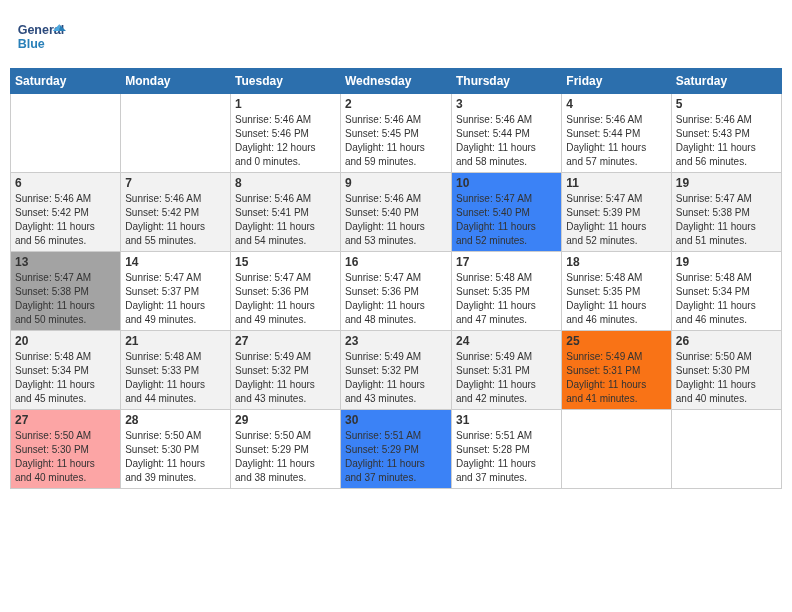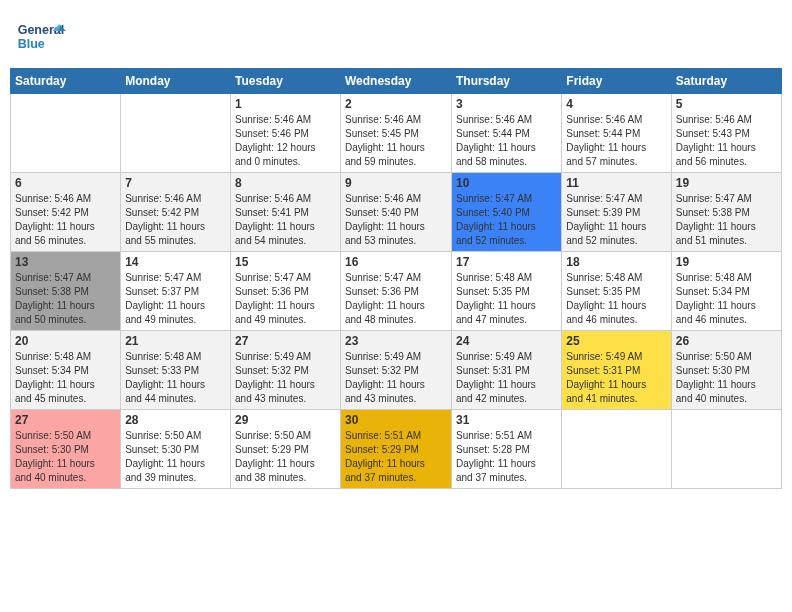--- a/index.html
+++ b/index.html
@@ -279,21 +279,21 @@
 Daylight: 11 hours
 and 43 minutes.</div>
         </td>
         <td style="background: rgb(242, 242, 242); margin-left: 28px;">
           <span class="day-number">24</span>
           <div class="day-info" style="white-space: pre-line;">Sunrise: 5:49 AM
 Sunset: 5:31 PM
 Daylight: 11 hours
 and 42 minutes.</div>
         </td>
-        <td style="background: #fde047;">
+        <td style="background: #f97316;">
           <span class="day-number">25</span>
           <div class="day-info" style="white-space: pre-line;">Sunrise: 5:49 AM
 Sunset: 5:31 PM
 Daylight: 11 hours
 and 41 minutes.</div>
         </td>
         <td style="background: rgb(242, 242, 242);">
           <span class="day-number">26</span>
           <div class="day-info" style="white-space: pre-line;">Sunrise: 5:50 AM
 Sunset: 5:30 PM
@@ -316,21 +316,21 @@
 Daylight: 11 hours
 and 39 minutes.</div>
         </td>
         <td style="background: rgb(255, 255, 255);">
           <span class="day-number">29</span>
           <div class="day-info" style="white-space: pre-line;">Sunrise: 5:50 AM
 Sunset: 5:29 PM
 Daylight: 11 hours
 and 38 minutes.</div>
         </td>
-        <td style="background: #eab308;">
+        <td style="background: #3b82f6;">
           <span class="day-number">30</span>
           <div class="day-info" style="white-space: pre-line;">Sunrise: 5:51 AM
 Sunset: 5:29 PM
 Daylight: 11 hours
 and 37 minutes.</div>
         </td>
         <td style="background: rgb(255, 255, 255);">
           <span class="day-number">31</span>
           <div class="day-info" style="white-space: pre-line;">Sunrise: 5:51 AM
 Sunset: 5:28 PM

